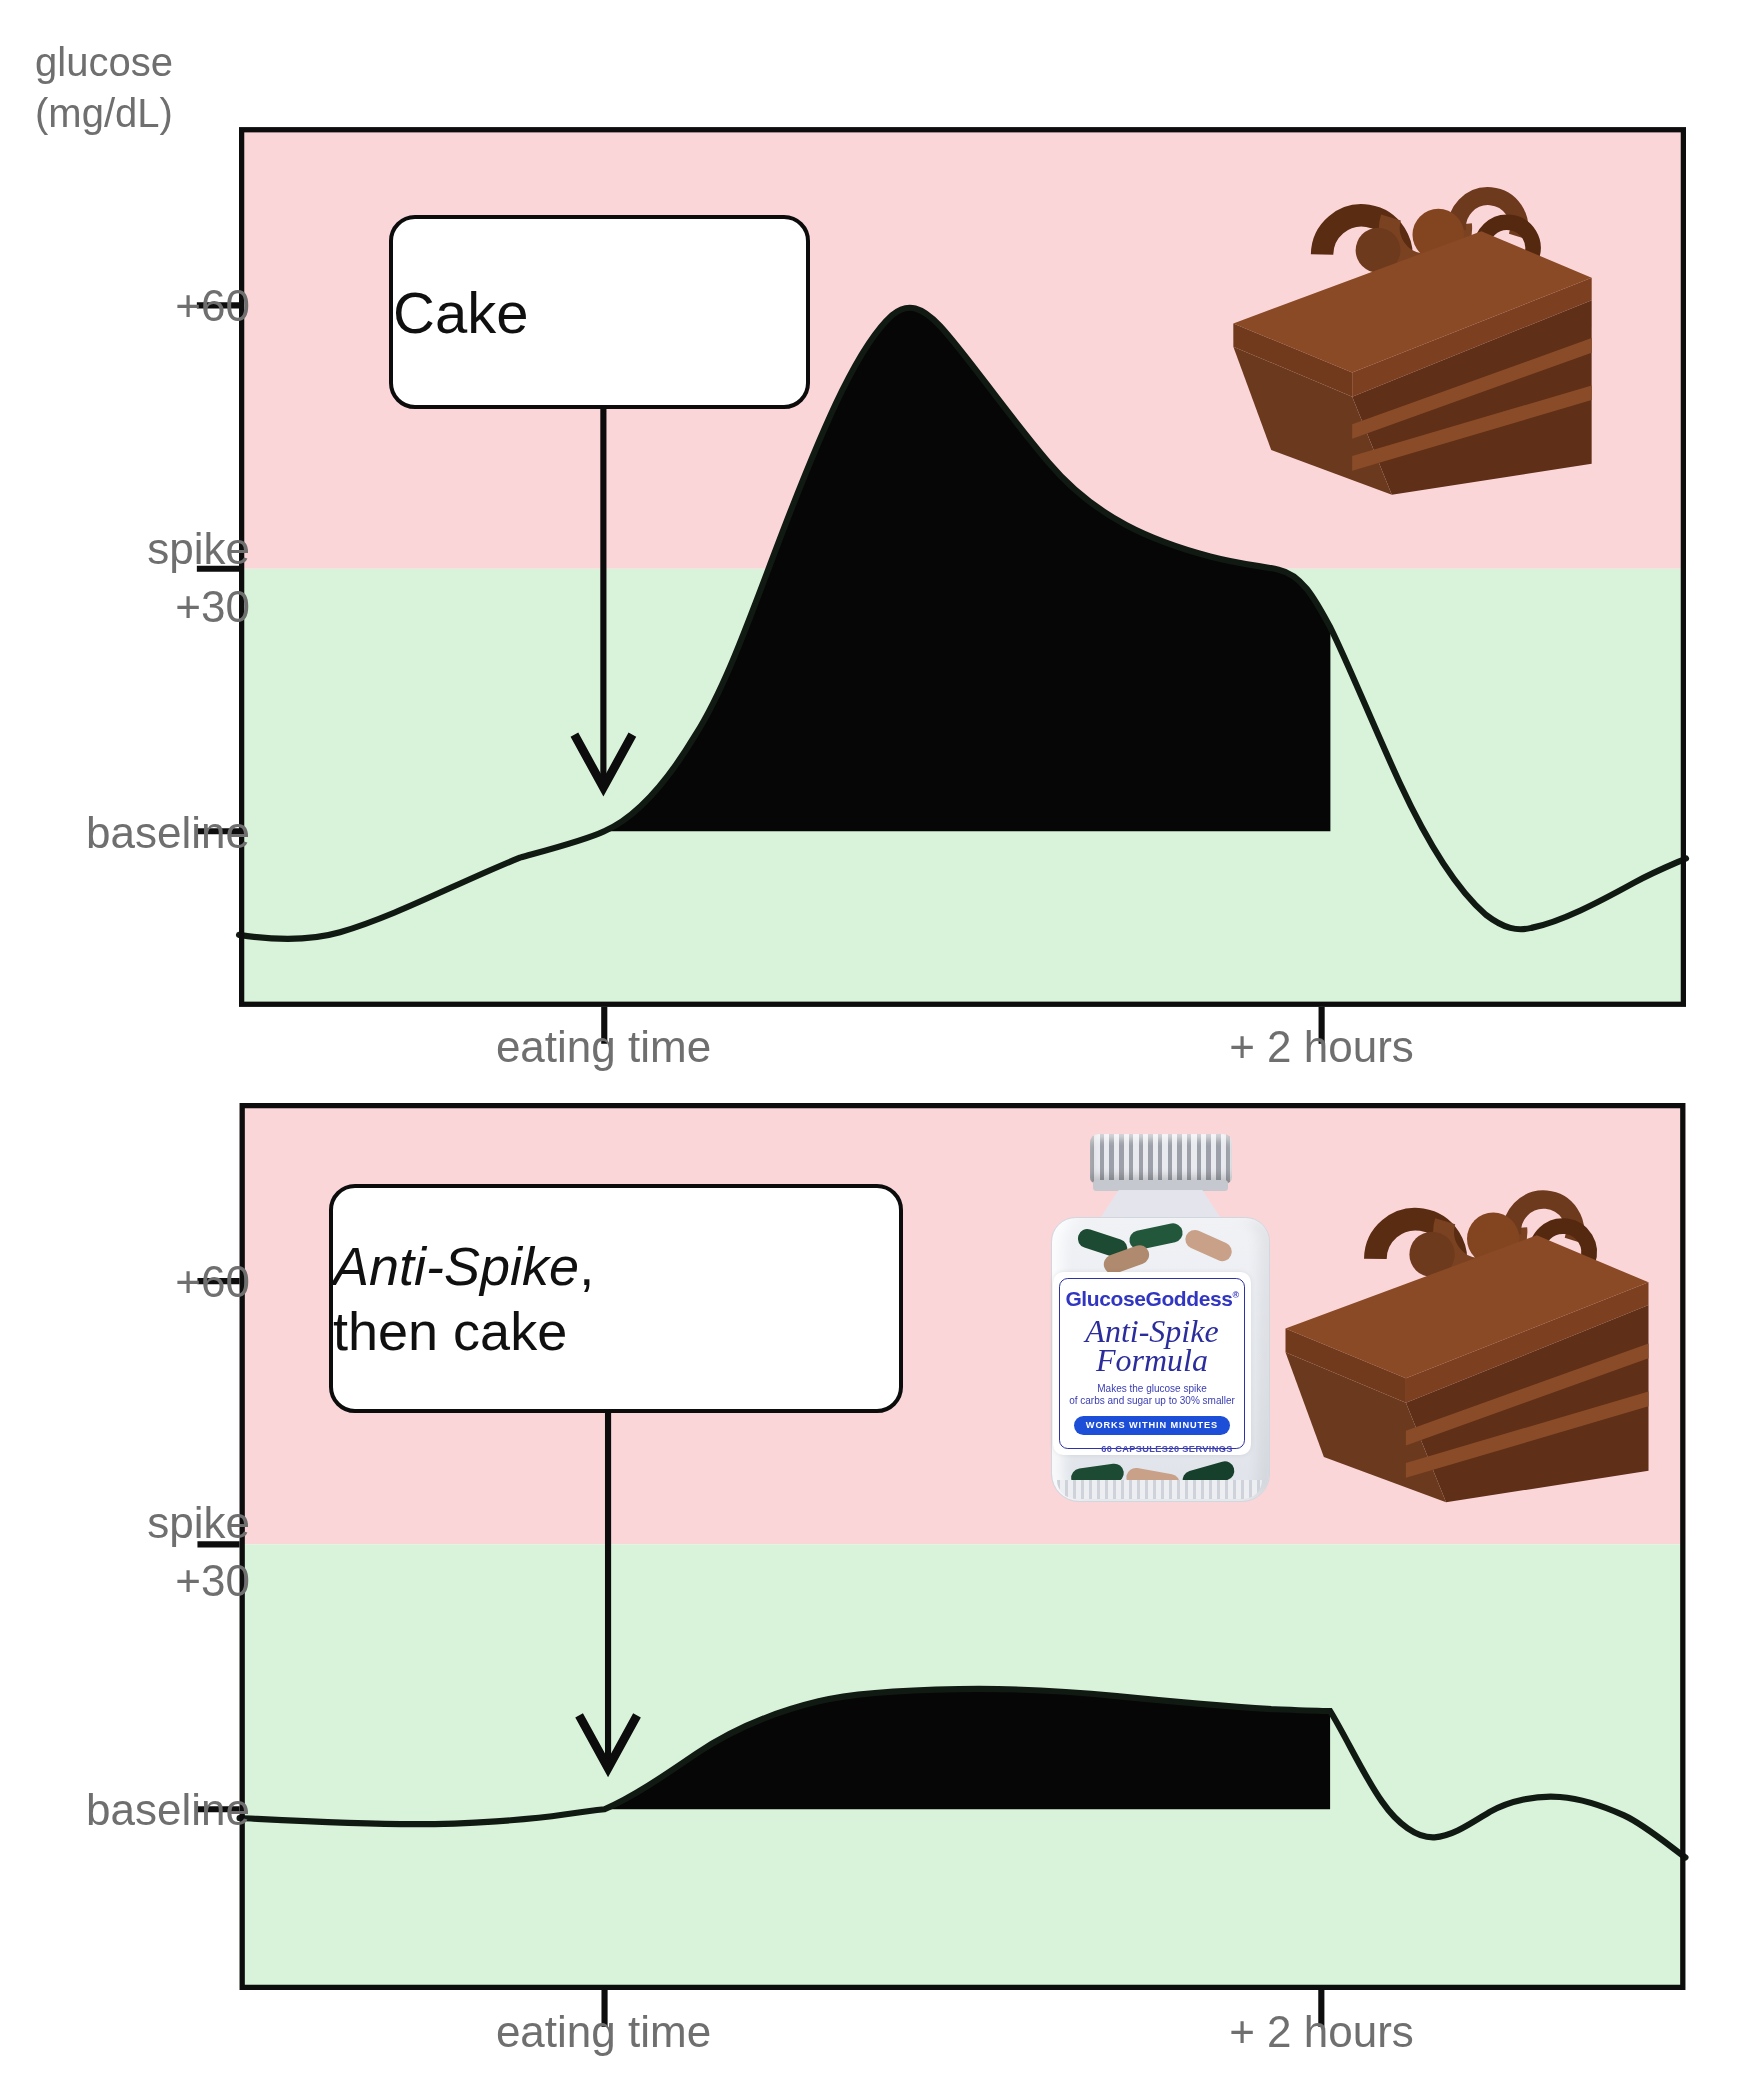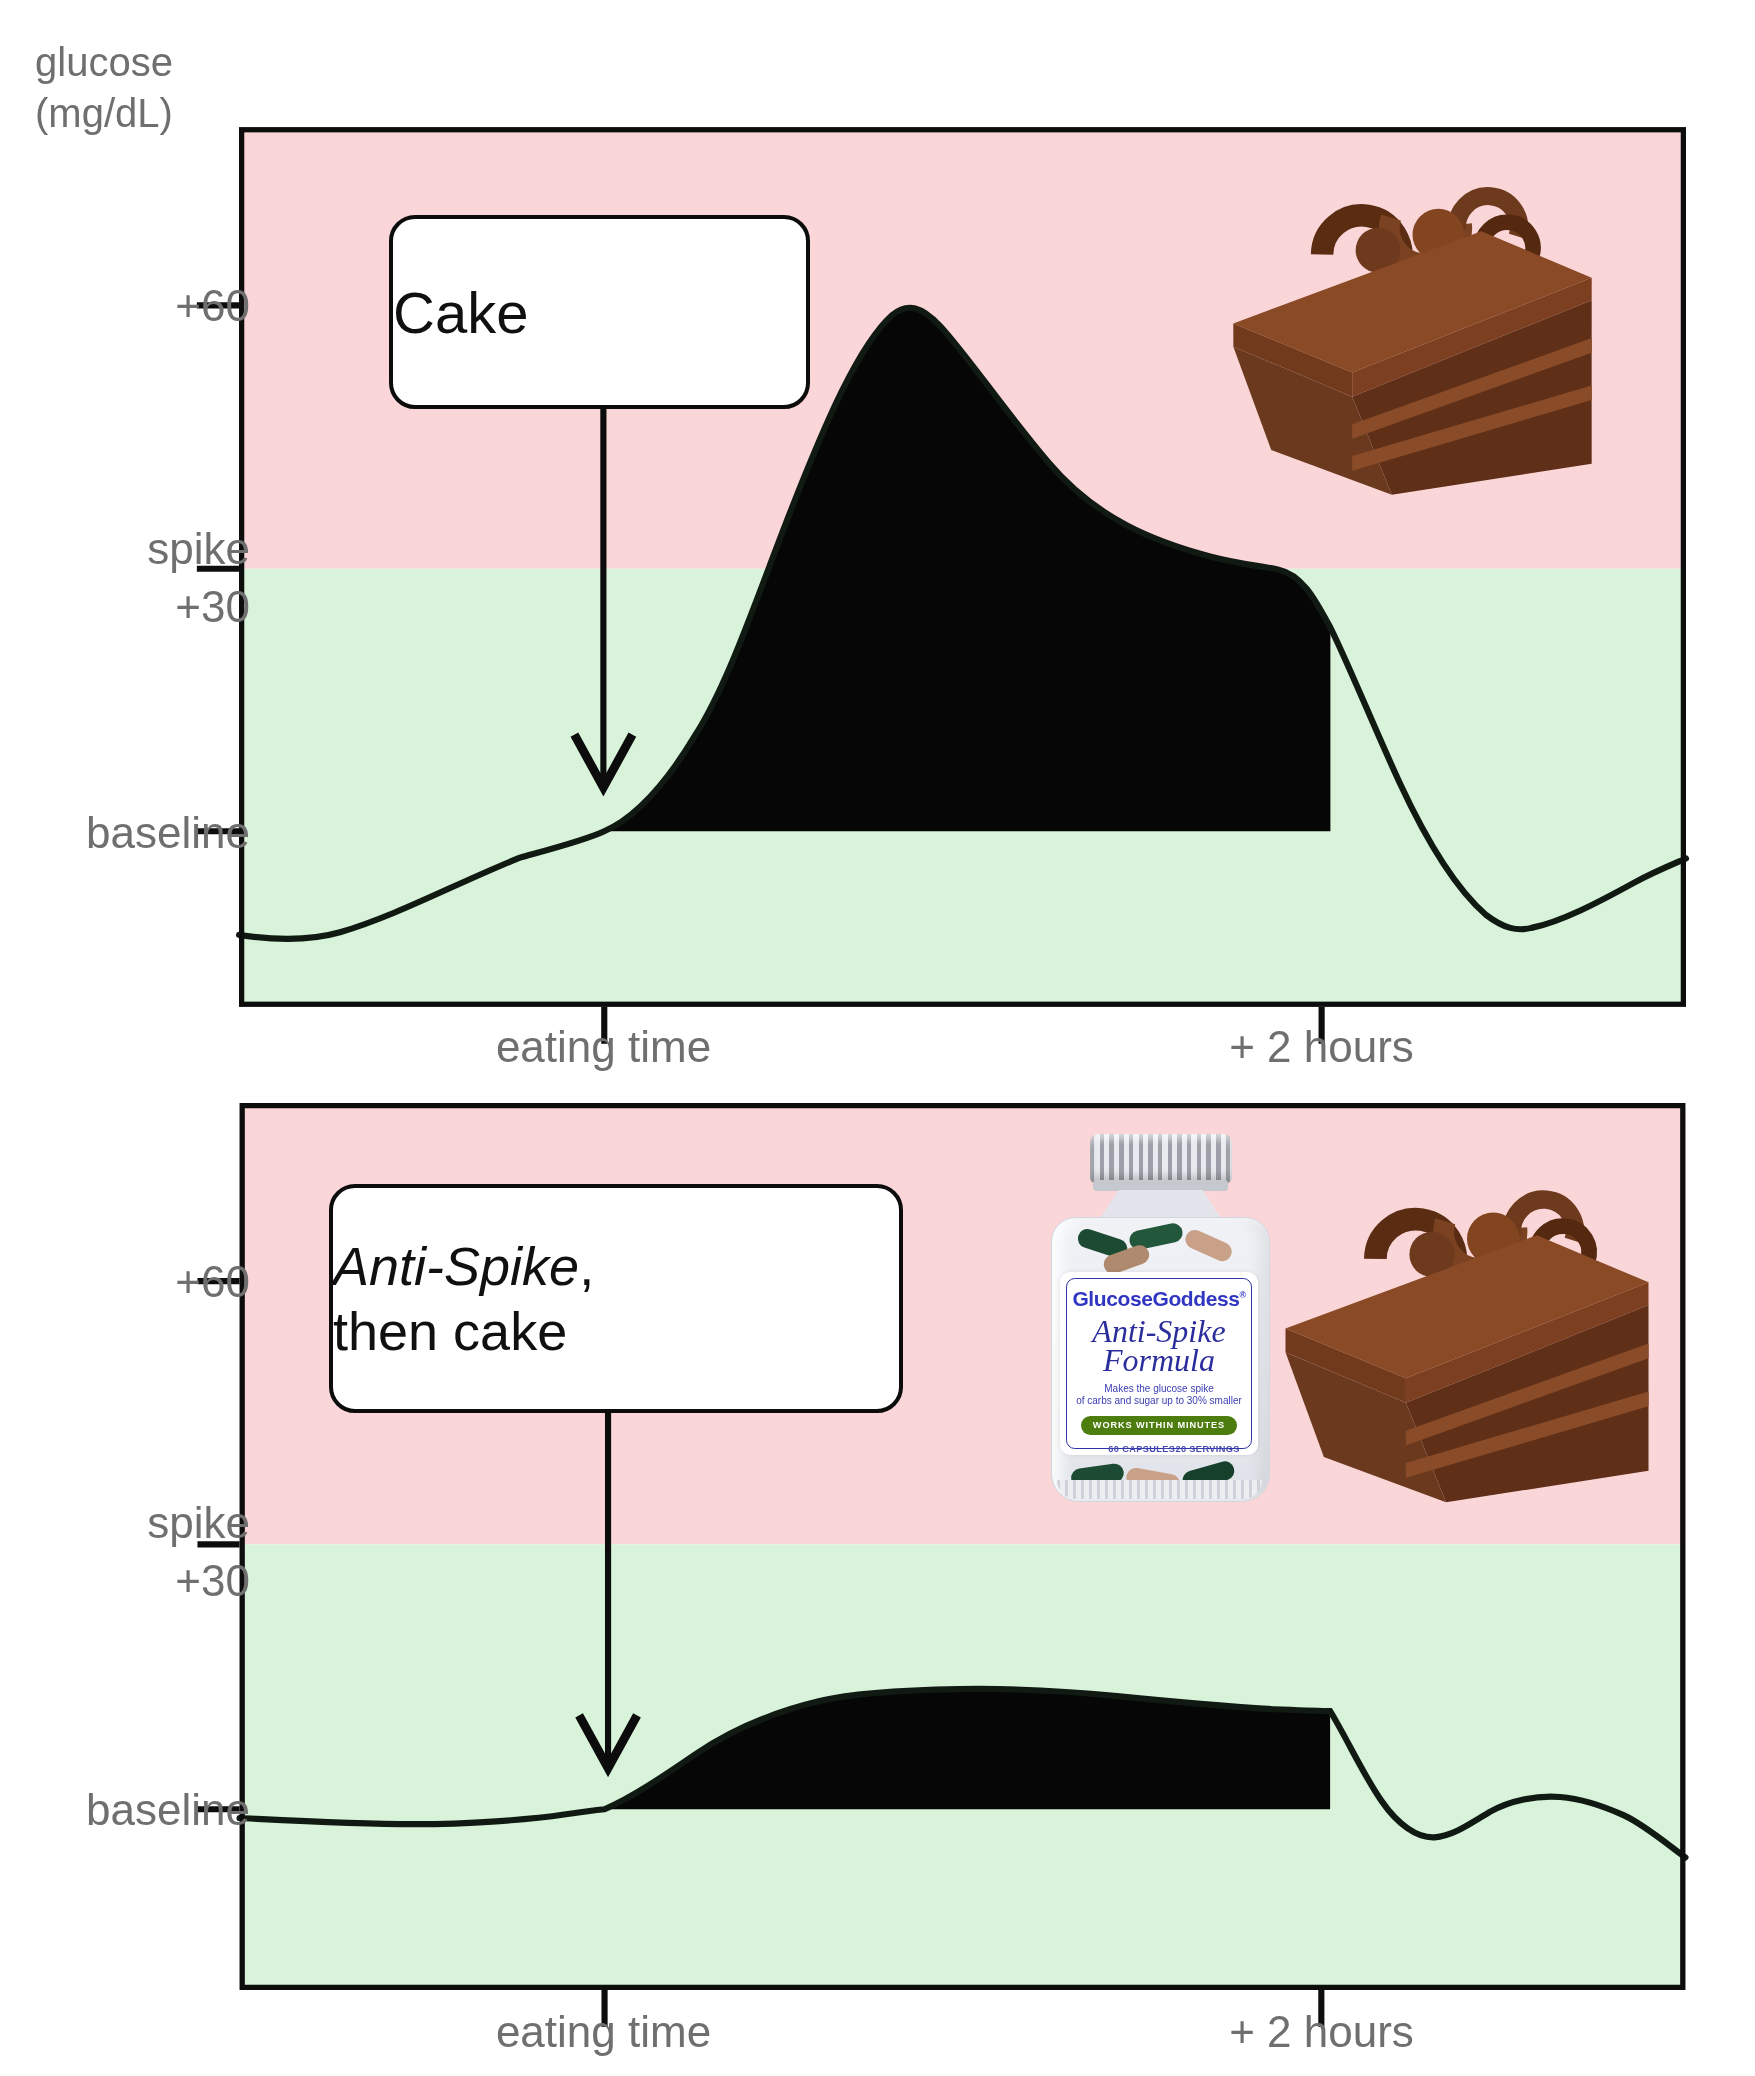--- a/index.html
+++ b/index.html
@@ -21,29 +21,29 @@
   .cap{position:absolute;left:39px;top:0;width:142px;height:49px;border-radius:8.8px 8.8px 5.3px 5.3px;
        background:repeating-linear-gradient(90deg,#9da0a8 0 4.4px,#e9eaef 4.4px 9.7px);
        box-shadow:inset 0 -7px 8.8px rgba(0,0,0,.18), inset 0 5.3px 7px rgba(255,255,255,.6);}
   .capband{position:absolute;left:42px;top:46px;width:135px;height:10.5px;background:#c6c8d0;border-radius:3.5px;}
   .neck{position:absolute;left:48px;top:56px;width:123px;height:30px;background:#e3e6ed;
         clip-path:polygon(16% 0,84% 0,100% 100%,0 100%);opacity:.95;}
   .body{position:absolute;left:0;top:83px;width:219px;height:285px;border-radius:24.6px 24.6px 28px 28px;
         background:linear-gradient(180deg,#f0f2f6 0%,#e7eaef 60%,#dfe3e9 100%);
         border:1.8px solid #d2d6de;box-shadow:inset 10.5px 0 12.3px rgba(255,255,255,.8), inset -10.5px 0 12.3px rgba(0,0,0,.06);}
   .pill{position:absolute;height:19.3px;border-radius:10.5px;}
-  .blabel{position:absolute;left:8px;top:54px;width:198px;height:183px;background:#ffffff;border-radius:10.5px;
+  .blabel{position:absolute;left:1px;top:54px;width:198px;height:183px;background:#ffffff;border-radius:10.5px;
           box-shadow:0 0 5.3px rgba(0,0,0,.08);}
   .blabel-in{position:absolute;inset:6.1px;border:1.8px solid #2e31a8;border-radius:8.8px;
              display:flex;flex-direction:column;align-items:center;text-align:center;padding-top:8px;}
   .brand{font-size:21px;font-weight:bold;color:#3136c2;letter-spacing:-0.4px;}
   .brand sup{font-size:8.8px;}
   .prod{font-family:"Liberation Serif",serif;font-style:italic;color:#2b2d9c;font-size:32px;line-height:29px;margin-top:6.1px;}
   .tagline{font-size:10px;line-height:12.3px;color:#3a3db4;margin-top:8px;}
-  .badge{background:#4d7c0f;color:#ffffff;font-size:9.2px;font-weight:bold;letter-spacing:0.9px;
+  .badge{background:#1d4ed8;color:#ffffff;font-size:9.2px;font-weight:bold;letter-spacing:0.9px;
          padding:4.4px 12.3px;border-radius:877px;margin-top:8px;}
   .bfoot{display:flex;justify-content:flex-end;width:88%;margin-top:9.7px;
          font-size:9.2px;font-weight:bold;color:#4649b5;letter-spacing:0.4px;}
   .base{position:absolute;left:5.3px;bottom:1.8px;width:205px;height:19.3px;border-radius:0 0 24.6px 24.6px;
         background:repeating-linear-gradient(90deg,#cfd2da 0 3.5px,#eceef2 3.5px 8px);}
 </style>
 </head>
 <body>
 
 <div id="screen">

